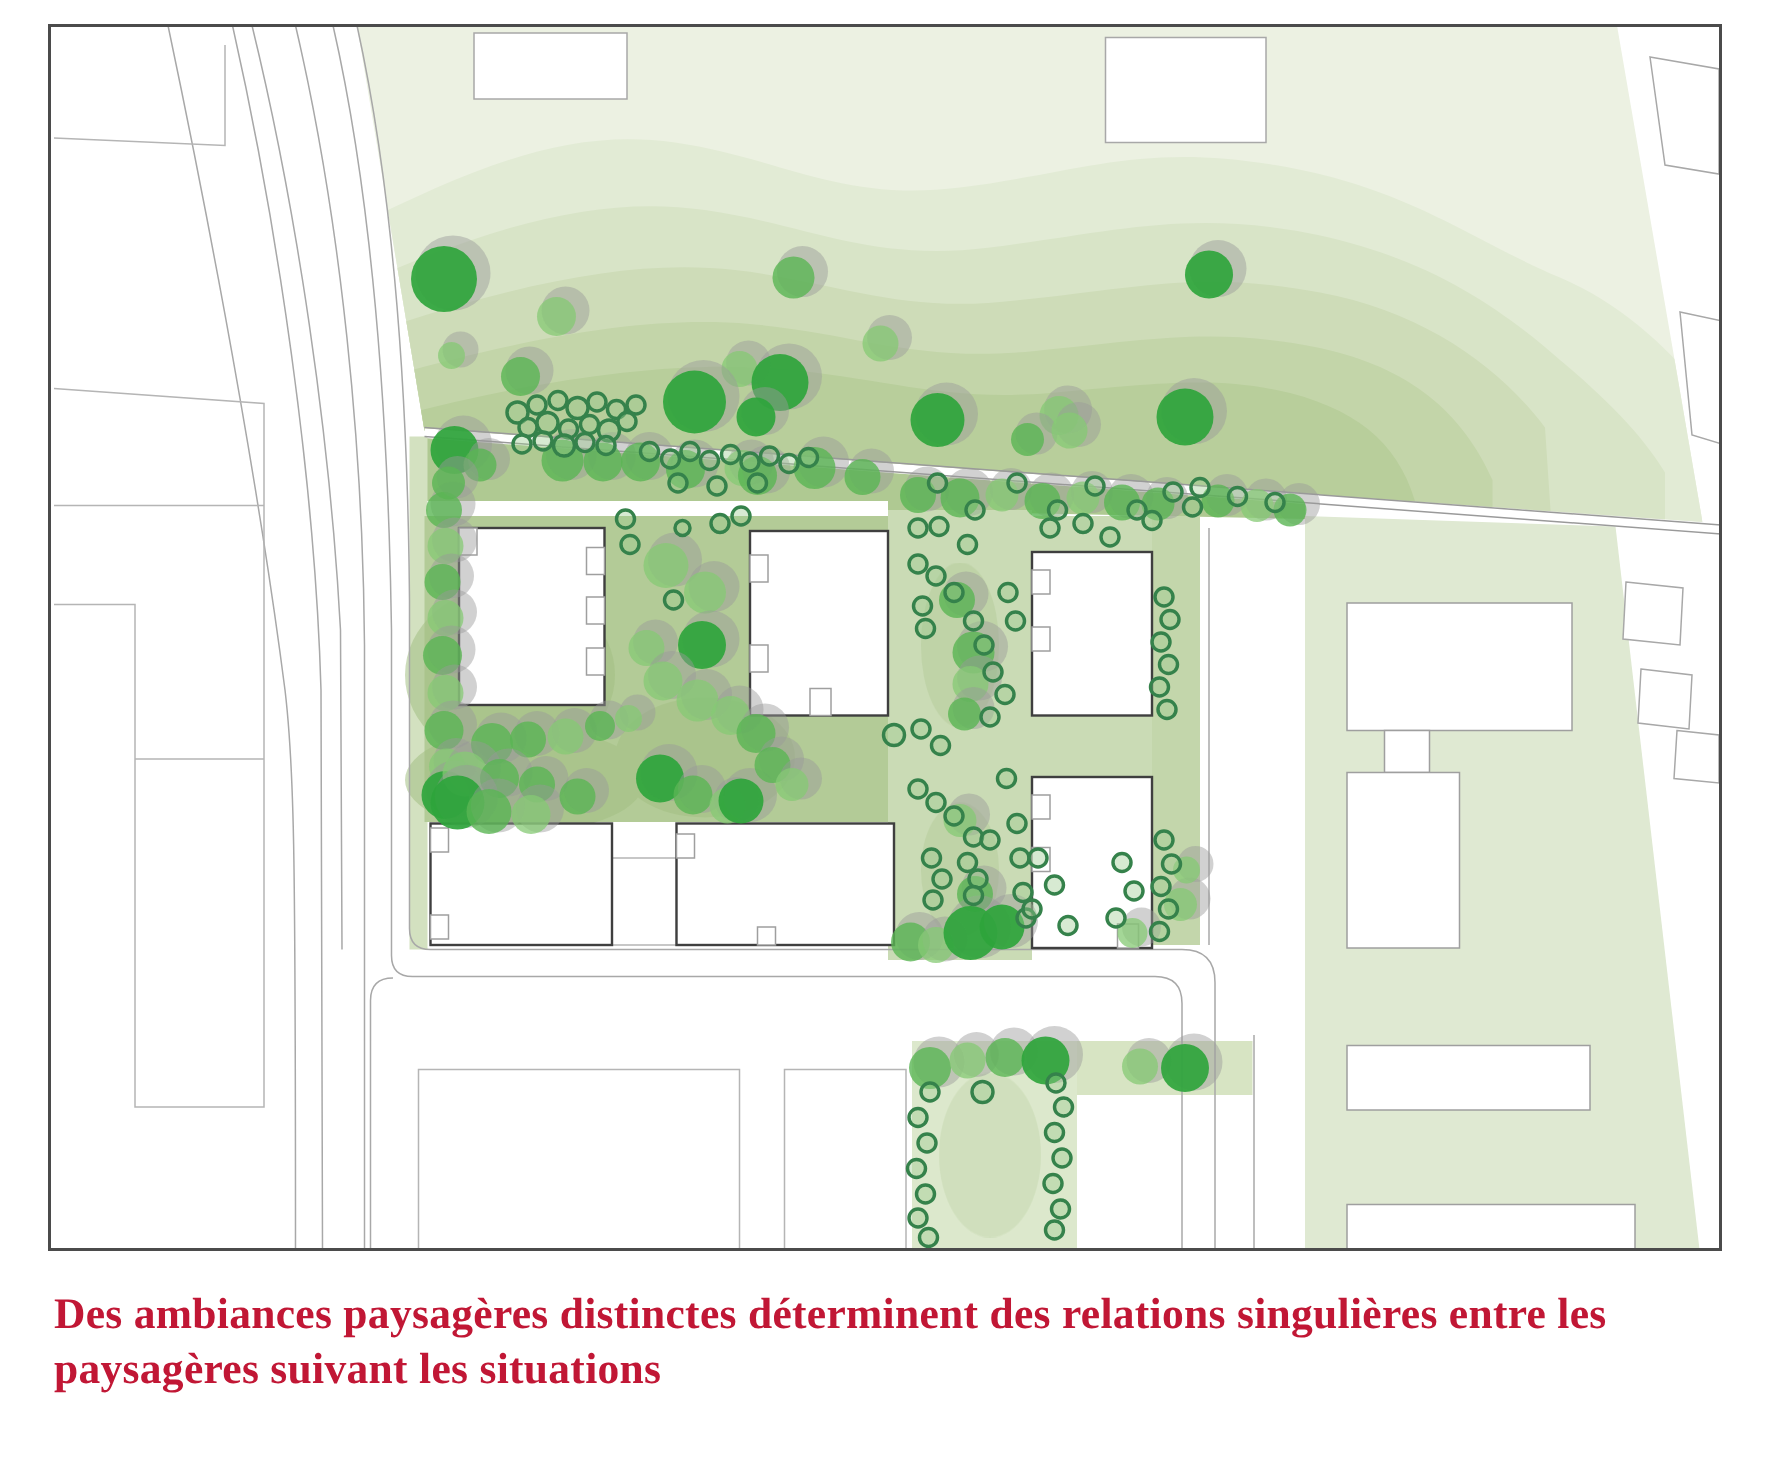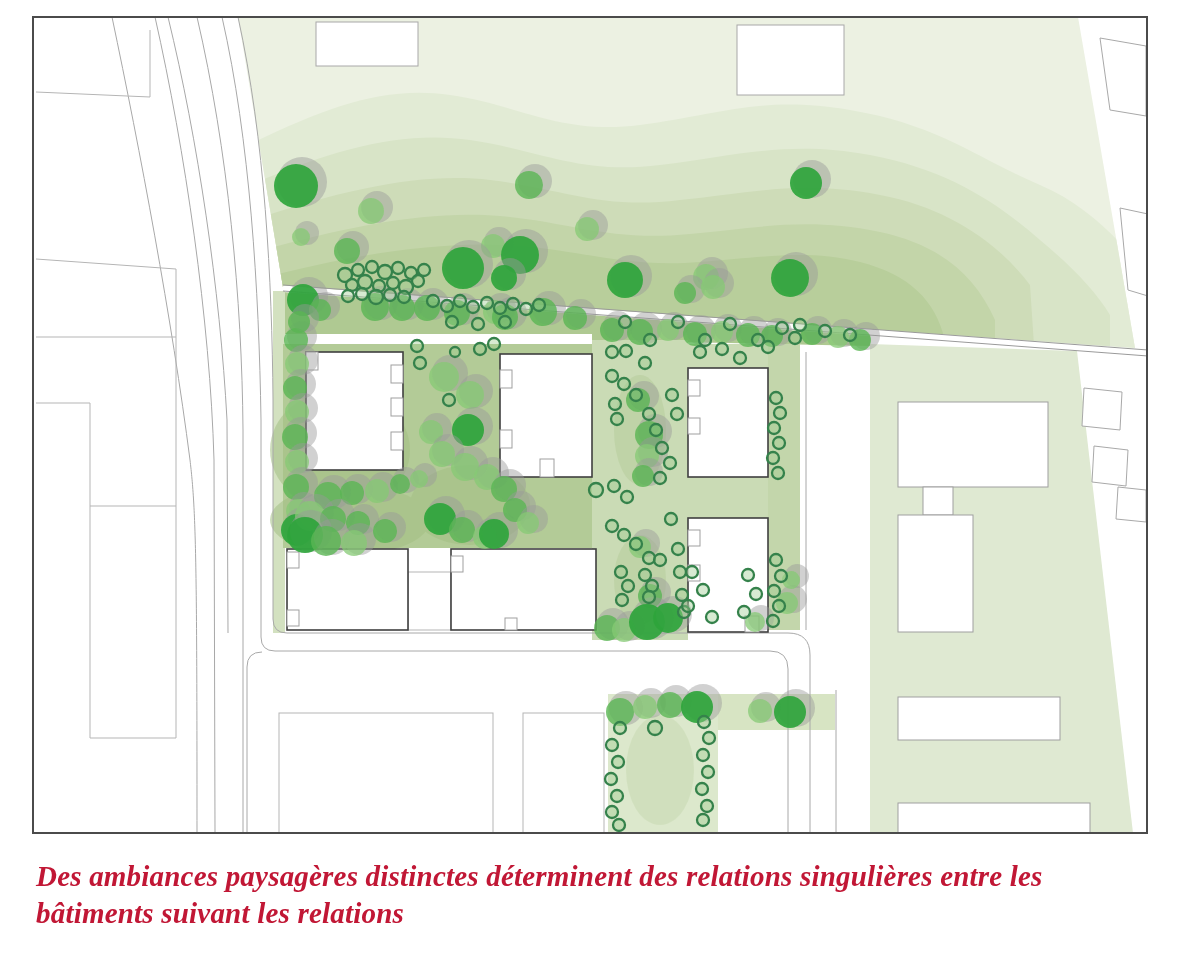--- a/index.html
+++ b/index.html
@@ -1,20 +1,20 @@
 <!DOCTYPE html>
 <html><head>
 <meta charset="utf-8">
 <style>
   html,body{margin:0;padding:0;background:#ffffff;}
   .page{position:relative;width:1180px;height:971px;background:#ffffff;overflow:hidden;
         font-family:"Liberation Serif",serif;}
   .plan-svg{position:absolute;left:0;top:0;}
   .caption{position:absolute;left:36px;top:858px;width:1120px;
-           font-family:"Liberation Serif",serif;font-style:italic;font-weight:600;
+           font-family:"Liberation Serif",serif;font-weight:600;
            font-size:29px;line-height:37px;color:#c11735;letter-spacing:.2px;}
 </style>
 </head>
 <body>
 
 <div class="page">
 
   <svg class="plan-svg" width="1180" height="971" viewBox="0 0 1180 971">
 
     <defs>
@@ -439,16 +439,16 @@
           <circle cx="768" cy="347" r="6" fill="#9ccb8e" fill-opacity="0.4" stroke="#35824b" stroke-width="2.3"></circle>
         </g>
 
     </g>
 
     <rect x="33" y="17" width="1114" height="816" fill="none" stroke-width="2" stroke="#4b4b4b"></rect>
   </svg>
 
   <div class="caption">
     <div>Des ambiances paysagères distinctes déterminent des relations singulières entre les</div>
-    <div>bâtiments suivant les relations</div>
+    <div>paysagères suivant les situations</div>
   </div>
 
 </div>
 
 </body></html>

